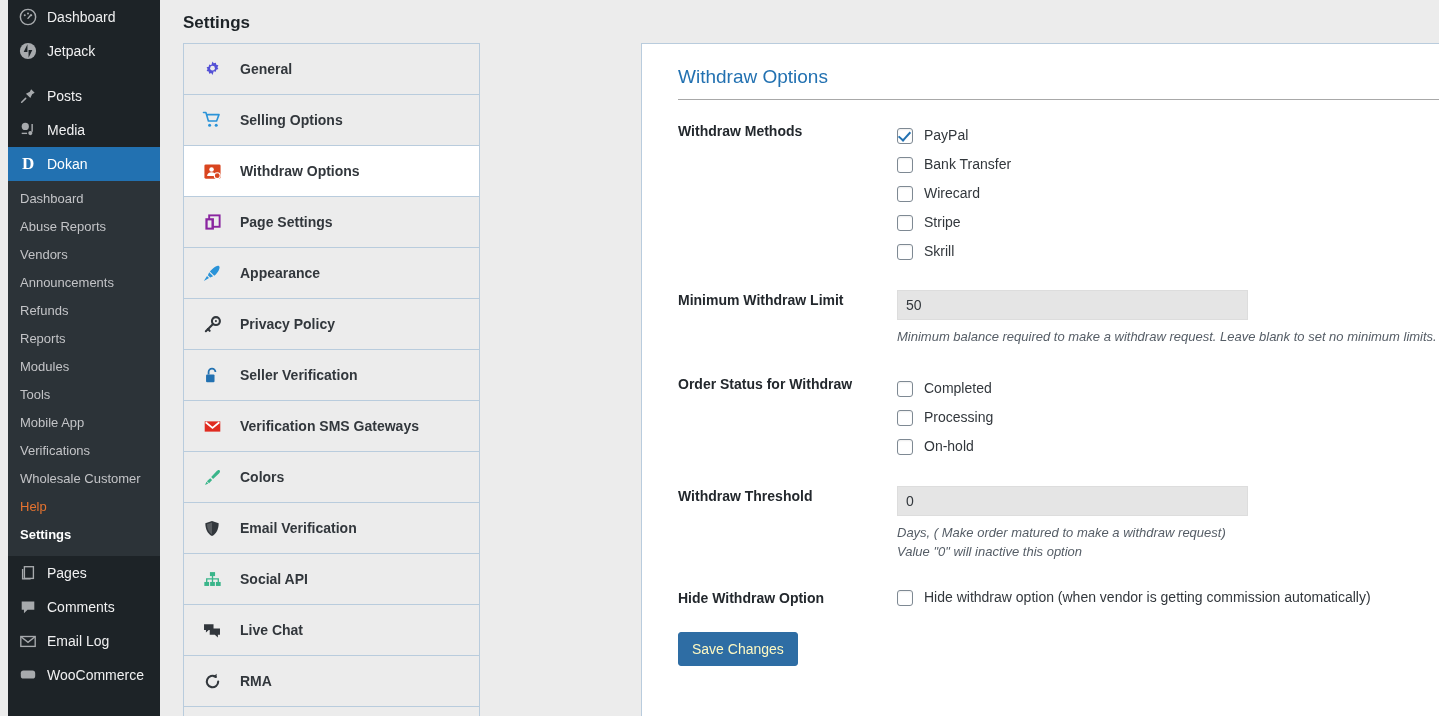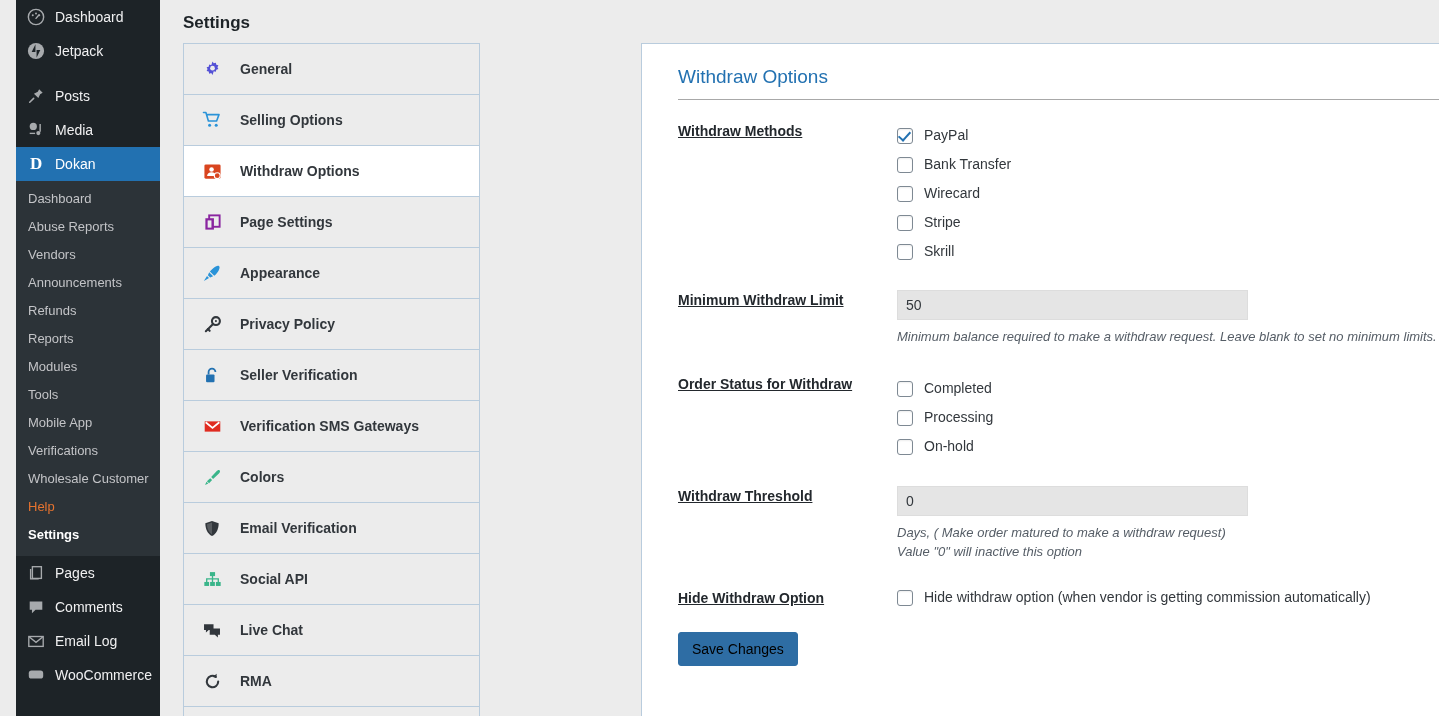--- a/index.html
+++ b/index.html
@@ -6,21 +6,21 @@
   html, body {
     width: 1439px; height: 716px;
     background: #ececec;
     font-family: "Liberation Sans", sans-serif;
     overflow: hidden;
   }
   #root { position: relative; width: 1439px; height: 716px; }
 
   
   .adminmenu {
-    position: absolute; left: 16px; top: 0;
+    position: absolute; left: 8px; top: 0;
     width: 160px; height: 716px;
     background: #1d2327;
     overflow: hidden;
   }
   .menu-top {
     display: flex; align-items: center;
     height: 34px; padding-left: 10px;
     color: #f0f0f1; font-size: 14px; font-weight: 400;
     position: relative;
   }
@@ -100,21 +100,21 @@
   .section-title {
     font-size: 19px; font-weight: 400; color: #2271b1;
     line-height: 26px; padding-bottom: 9px;
   }
   .section-rule { height: 1px; background: #a8a8a8; margin-bottom: 21px; }
 
   .frow { display: flex; align-items: flex-start; margin-bottom: 0; }
   .flabel {
     width: 219px; flex: 0 0 219px;
     font-size: 14px; font-weight: 700; color: #23282d;
-    line-height: 19px; padding-top: 1px; text-decoration: underline;
+    line-height: 19px; padding-top: 1px;
   }
   .fctl { flex: 1 1 auto; }
 
   .cbrow { display: flex; align-items: center; height: 29px; }
   .cb {
     width: 16px; height: 16px; flex: 0 0 16px;
     border: 1px solid #7e8993; background: #fff; border-radius: 3px;
     margin-right: 11px; position: relative;
     box-shadow: inset 0 1px 2px rgba(0,0,0,.07);
   }
@@ -136,21 +136,21 @@
   }
   .helptext {
     font-size: 13px; font-style: italic; color: #555d66;
     line-height: 19px; padding-top: 7px;
   }
   .helptext .ln { display: block; }
 
   .btn-primary {
     display: inline-block;
     background: #2e6da4; border: 1px solid #2e6da4; border-radius: 3px;
-    color: #000000; font-family: "Liberation Sans", sans-serif;
+    color: #fef9c3; font-family: "Liberation Sans", sans-serif;
     font-size: 14px; font-weight: 400; line-height: 20px;
     padding: 6px 13px; cursor: pointer;
   }
 </style>
 </head>
 <body>
 
 <div id="root">
 
   <div class="adminmenu">

